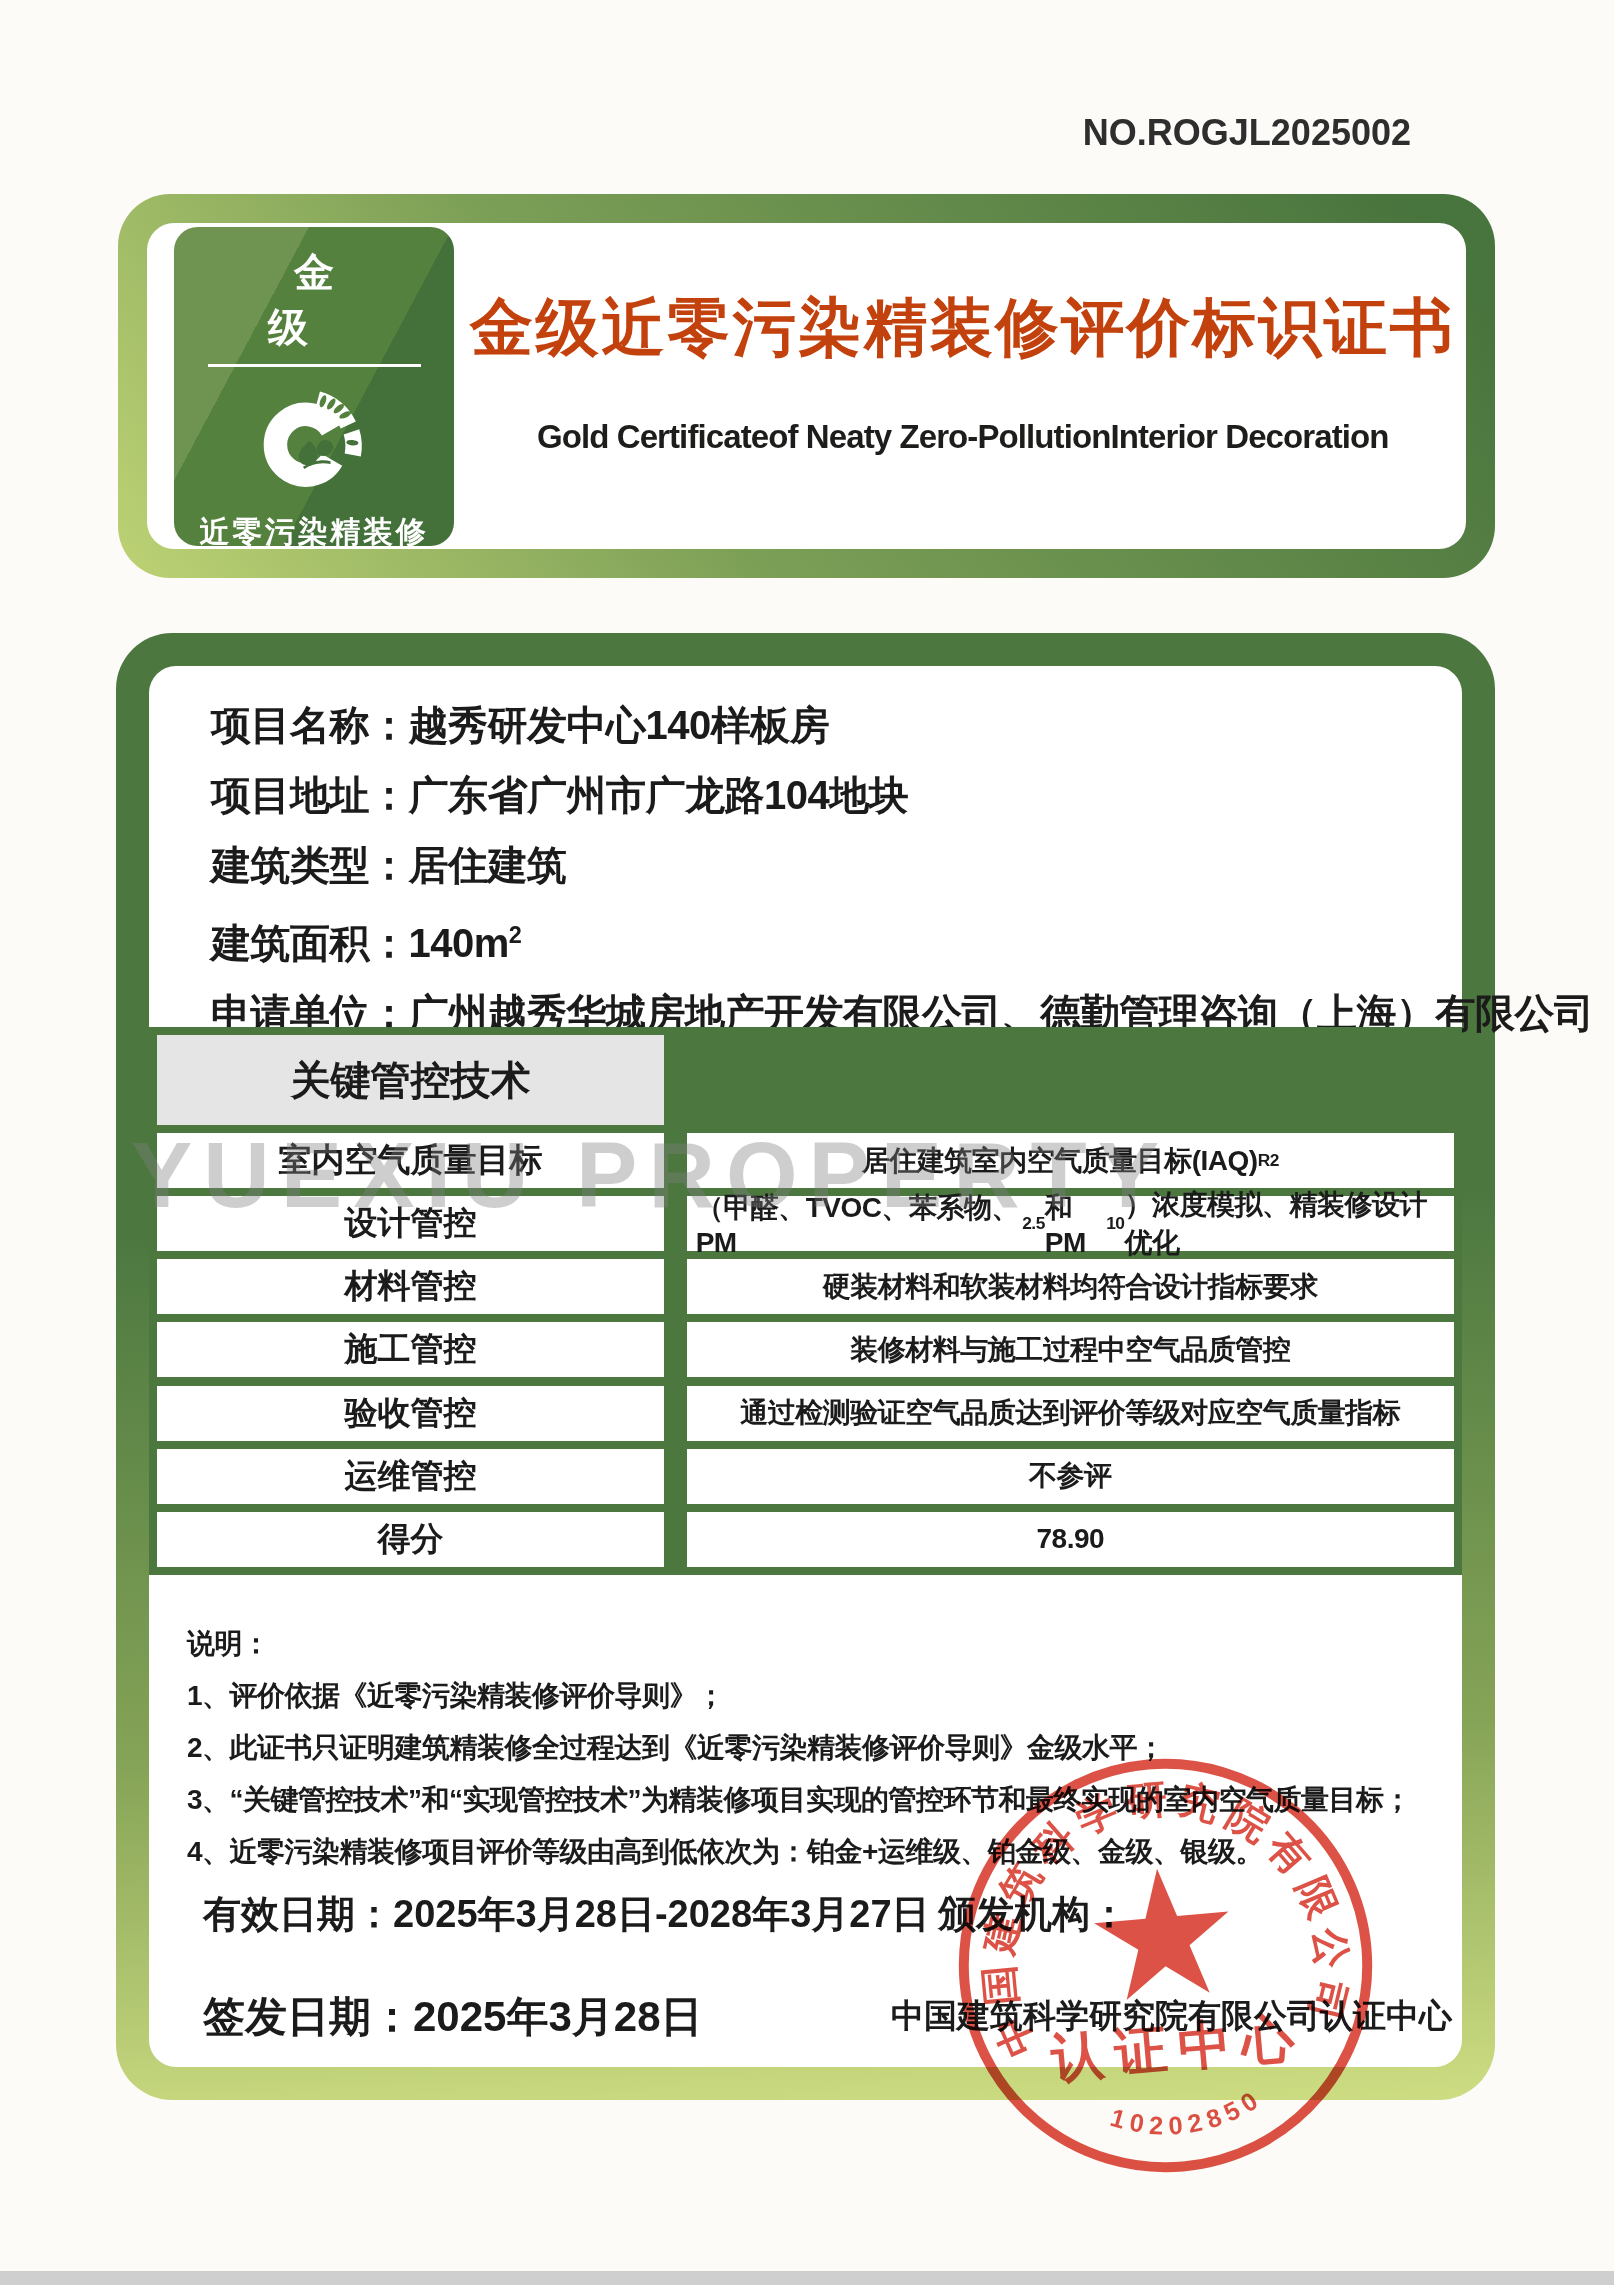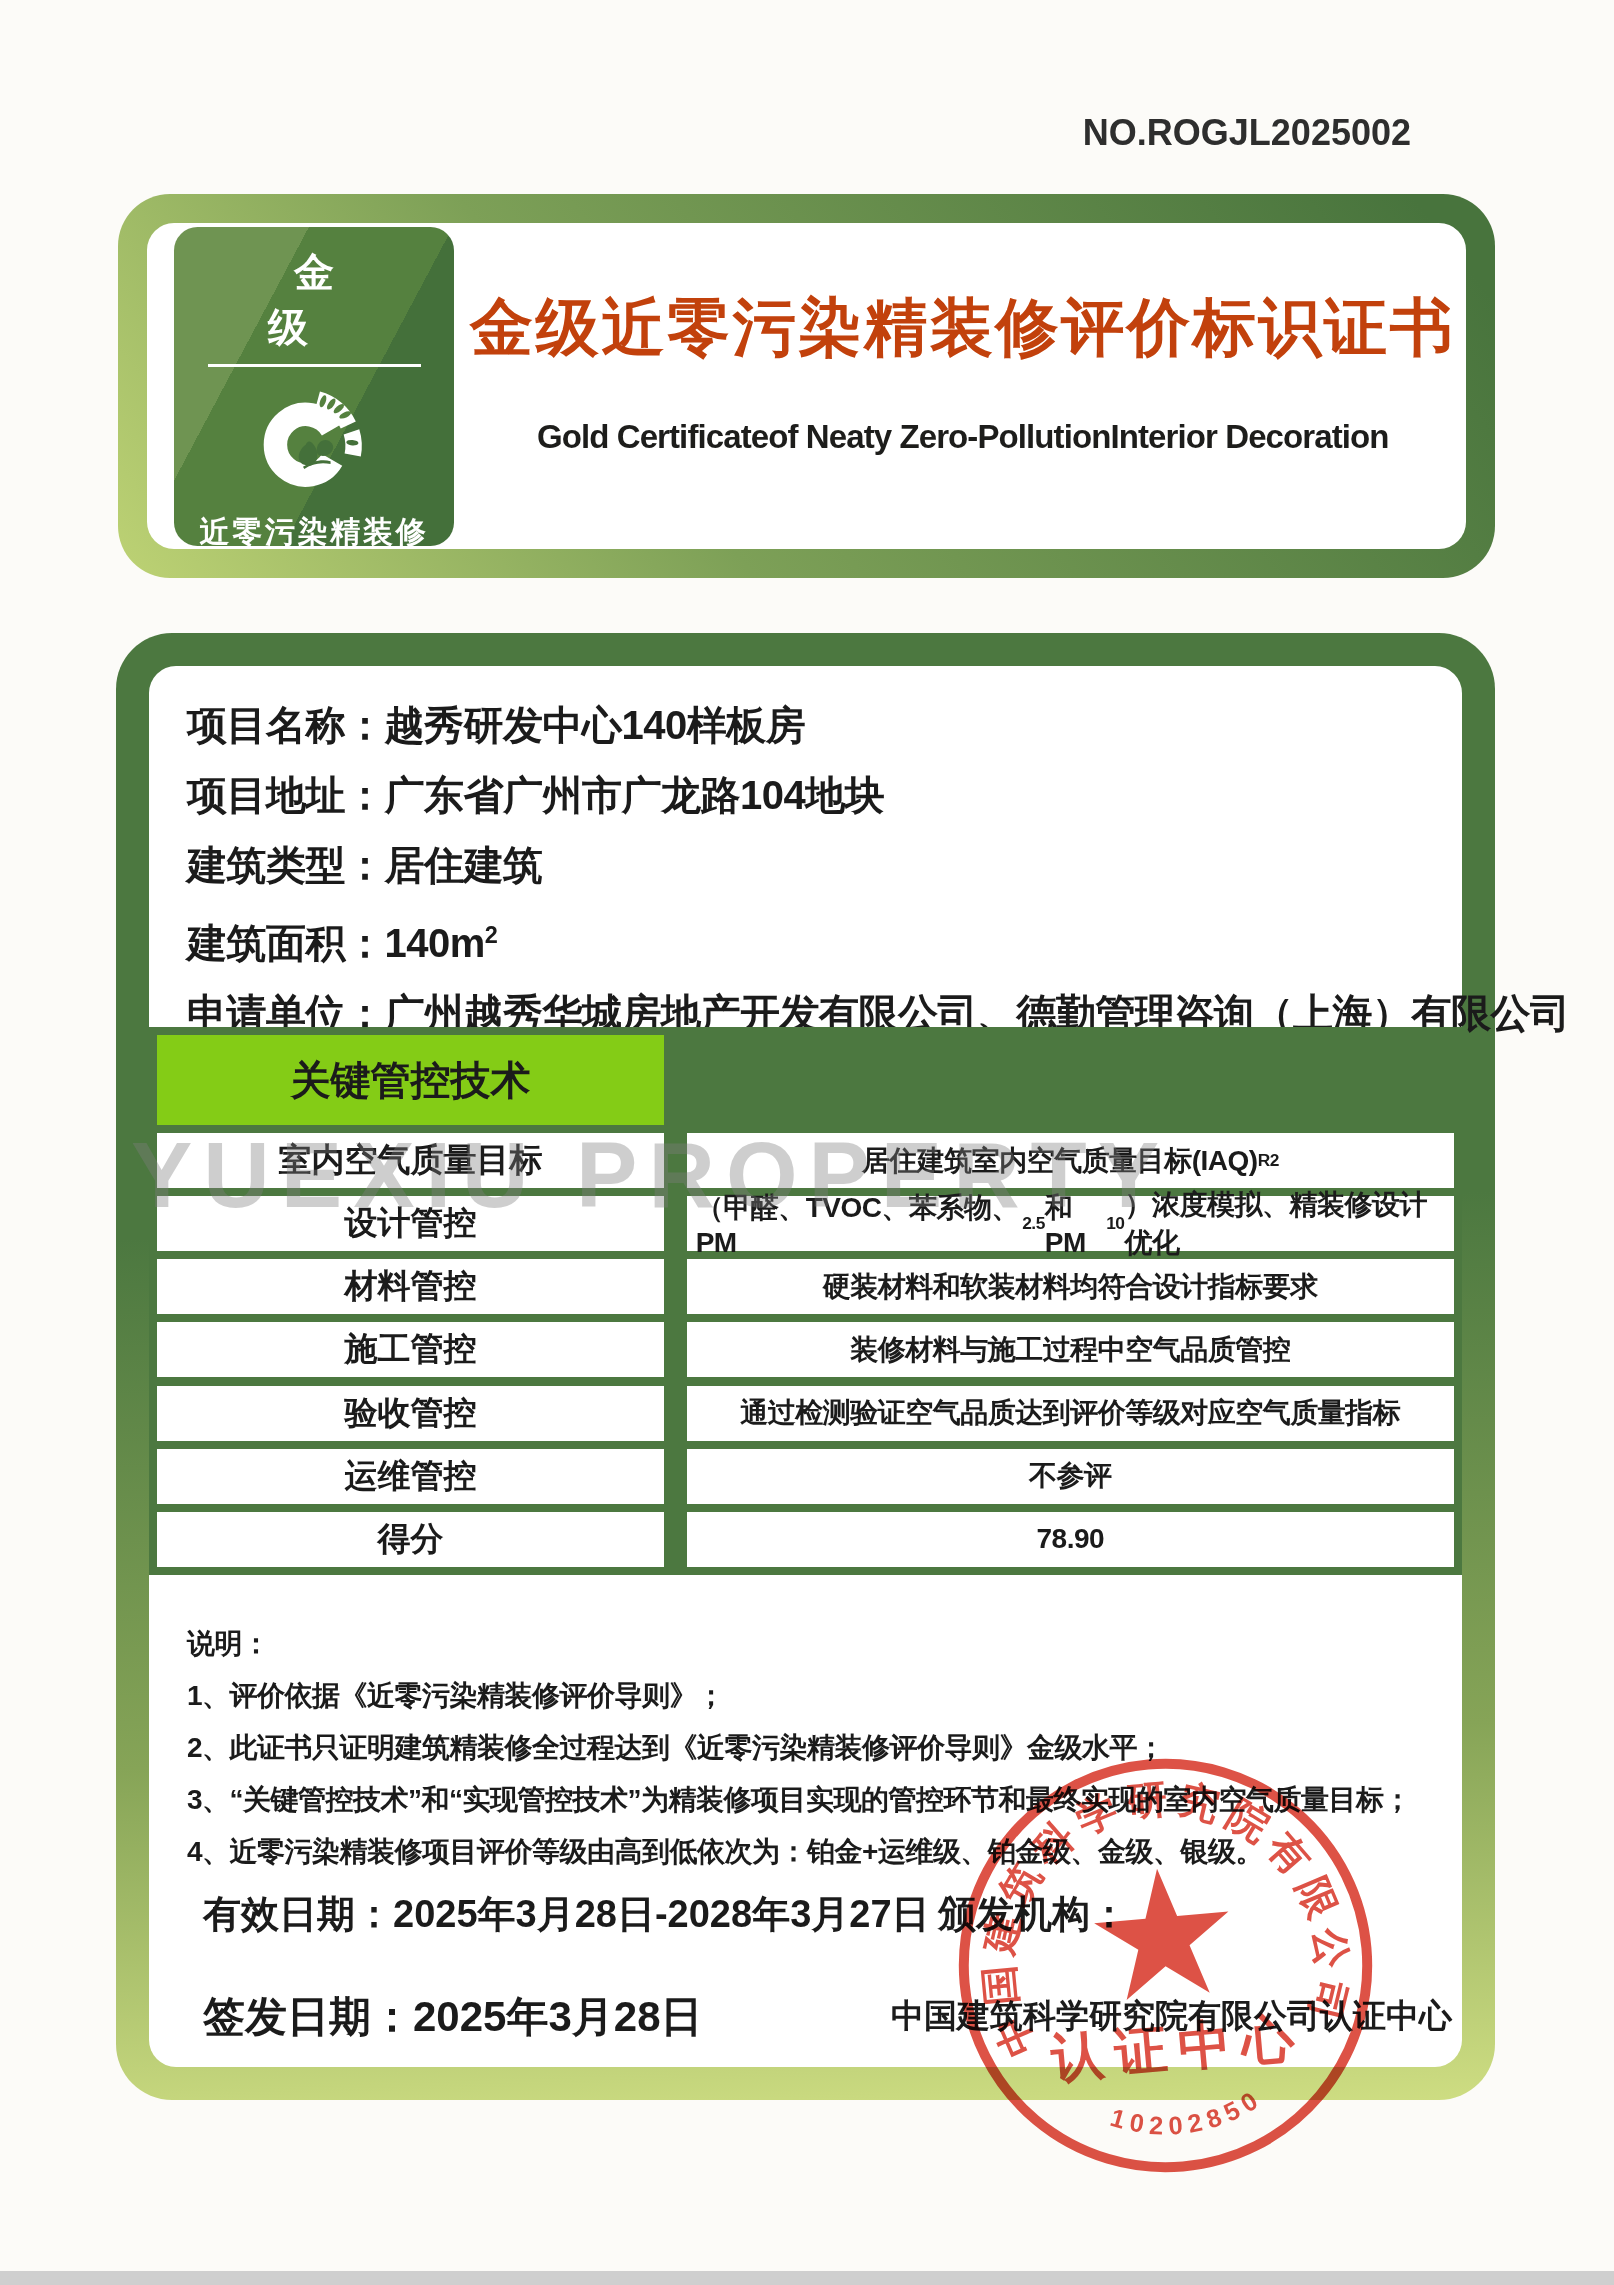--- a/index.html
+++ b/index.html
@@ -31,33 +31,33 @@
   .title-cn{font-size:63px;font-weight:700;letter-spacing:2.7px;color:#c2410c;white-space:nowrap;}
   .title-en{font-size:33px;font-weight:700;letter-spacing:-0.9px;color:#1d1d1b;white-space:nowrap;}
 
   
   .main-card{position:absolute;left:116px;top:633px;width:1379px;height:1467px;
              border-radius:56px;box-sizing:border-box;padding:33px;
              background:linear-gradient(178deg,#4c7840 0%,#4c7840 40%,#86a457 75%,#cedd82 100%);}
   .main-inner{width:100%;height:100%;background:#fff;border-radius:27px;position:relative;}
 
   .project-info{position:absolute;top:23.5px;left:38px;right:23.5px;}
-  .info-line{font-size:40px;font-weight:700;line-height:70px;white-space:nowrap;letter-spacing:-0.5px;}
+  .info-line{font-size:40px;font-weight:700;line-height:70px;white-space:nowrap;letter-spacing:-0.5px;margin-left:24px;}
   .info-line sup{font-size:23.5px;}
 
   
   .tech-table{position:absolute;left:0;right:0;top:361px;background:#4c7840;
               padding:8.1px;box-sizing:border-box;z-index:1;}
   .t-row{display:flex;gap:22.6px;}
   .t-row + .t-row{margin-top:8.1px;}
   .t-cell{background:#fff;display:flex;align-items:center;justify-content:center;
           height:55px;font-weight:700;box-sizing:border-box;padding:0 9px;}
   .t-left{flex:0 0 507px;font-size:33px;}
   .t-right{flex:1;font-size:28px;letter-spacing:-0.5px;}
-  .t-head .t-cell{background:#84cc16;height:90px;font-size:40px;}
+  .t-head .t-cell{background:#e5e5e5;height:90px;font-size:40px;}
   .t-cell sub{font-size:0.62em;}
 
   .watermark{position:absolute;top:457px;left:-18px;right:-18px;text-align:left;z-index:4;
              font-size:92px;font-weight:700;letter-spacing:11px;white-space:nowrap;
              color:rgba(125,125,125,.38);pointer-events:none;}
 
   .notes{position:absolute;left:38px;top:952px;right:23.5px;font-size:28px;font-weight:700;
          line-height:52px;letter-spacing:-0.5px;}
 
   .foot-valid{position:absolute;left:54px;top:1223px;font-size:38px;font-weight:700;white-space:nowrap;}

